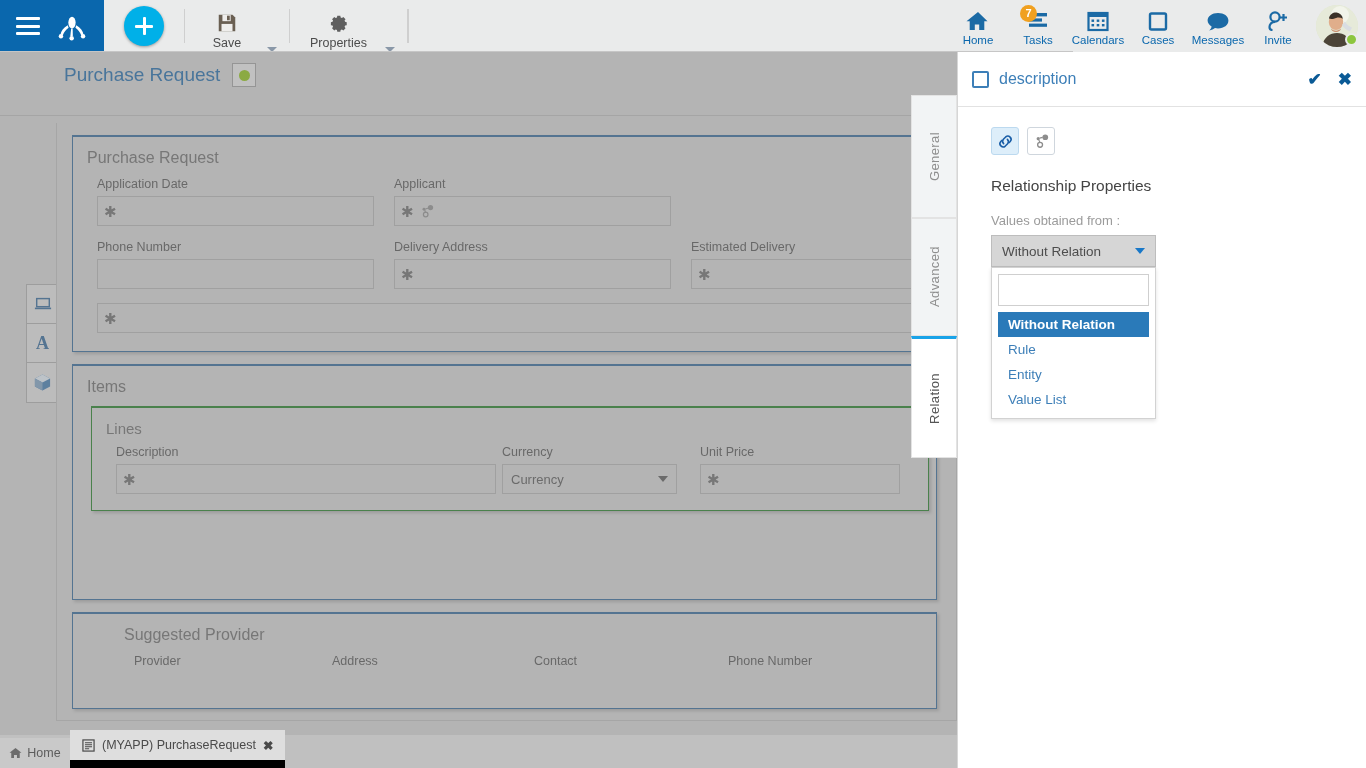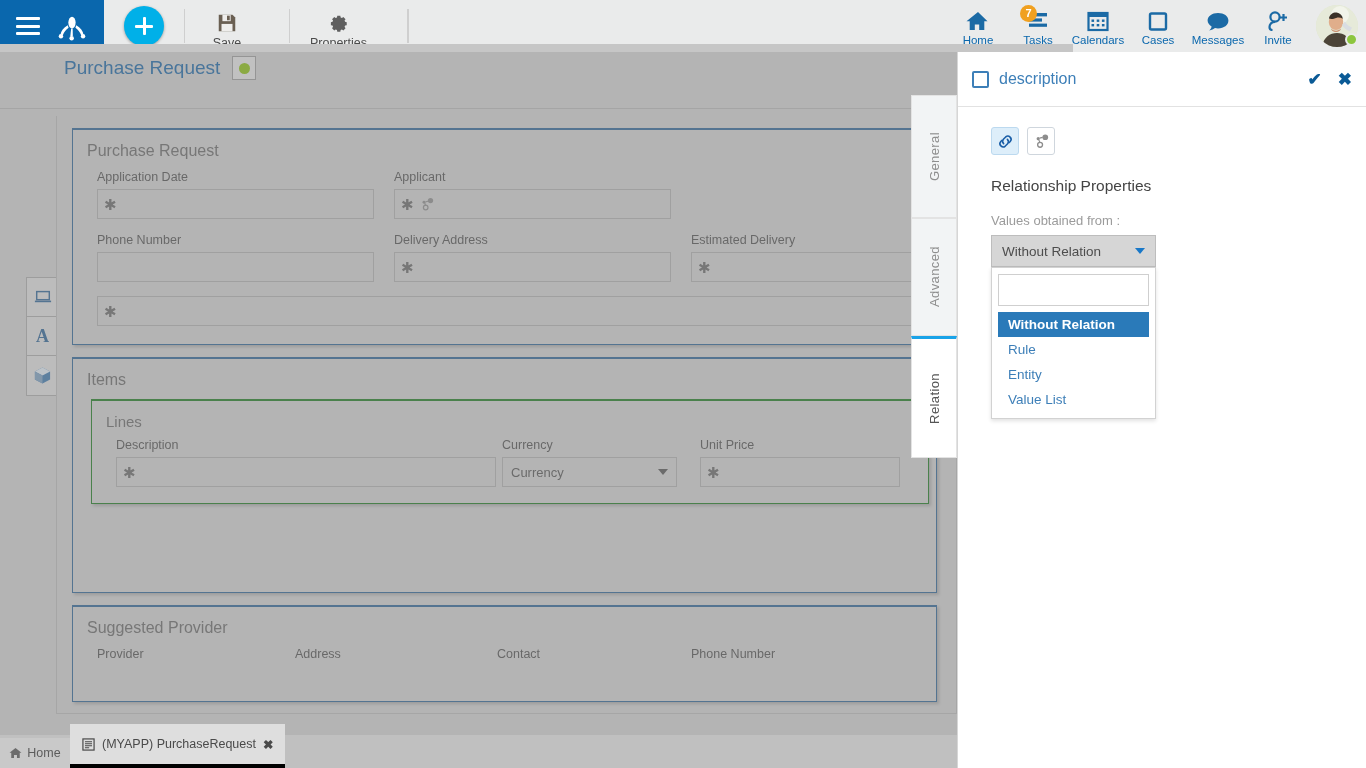--- a/index.html
+++ b/index.html
@@ -35,21 +35,21 @@
 
   .topright { margin-left:auto; display:flex; align-items:center; padding-right:8px; }
   .navitem { display:flex; flex-direction:column; align-items:center; justify-content:center; width:60px; padding-top:3px; cursor:pointer; position:relative; }
   .navitem .nlbl { font-size:11.5px; color:#0a67ad; margin-top:1px; }
   .badge { position:absolute; top:-1px; left:12px; width:17px; height:17px; border-radius:50%; background:#f0a020; color:#fff; font-size:11px; line-height:17px; text-align:center; font-weight:bold; }
   .avatar { width:42px; height:42px; border-radius:50%; margin-left:8px; position:relative; overflow:visible; }
   .avcircle { width:42px;height:42px;border-radius:50%; overflow:hidden; background:#dfe6cf; position:relative; }
   .online { position:absolute; right:0px; bottom:1px; width:13px; height:13px; border-radius:50%; background:#8cc63e; border:2px solid #eaebeb; }
 
   
-  .canvas { position:absolute; top:44px; left:0; width:1073px; height:683px; background:#c6c6c6; }
+  .canvas { position:absolute; top:51px; left:0; width:1073px; height:683px; background:#c6c6c6; }
 
   .pagehdr { display:flex; align-items:center; padding:12px 0 8px 64px; }
   .pagetitle { font-size:19px; color:#2d6ca2; font-weight:normal; }
   .statusbox { margin-left:12px; width:24px; height:24px; border:1px solid #9a9a9a; background:#d8d8d8; display:flex; align-items:center; justify-content:center; }
   .statusdot { width:11px; height:11px; border-radius:50%; background:#8cb825; }
 
   .tabsrow { position:absolute; top:13px; left:738px; display:flex; }
   .vtab { height:26px; padding:0 28px; display:flex; align-items:center; justify-content:center; font-size:13.5px; border:1px solid #a8a8a8; }
   .vtab.active { background:#0a4f86; color:#fff; border-radius:3px; border-color:#0a4f86; }
   .vtab.idle { background:#c8c8c8; color:#3d6a94; border-left:none; }
@@ -110,21 +110,21 @@
   .vstab span { writing-mode:vertical-rl; transform:rotate(180deg); font-size:13px; color:#8e8e8e; letter-spacing:.4px; }
   .vstab.active { background:#fff; border-top:3px solid #1aa3e8; }
   .vstab.active span { color:#555; }
 
   
   .dim { position:absolute; top:52px; left:0; width:957px; height:683px; background:rgba(140,140,140,.30); z-index:5; pointer-events:none; }
 
   
   .taskbar { position:absolute; bottom:0; left:0; width:957px; height:33px; background:#c0c0c0; display:flex; align-items:flex-end; z-index:7; }
   .tbhome { width:70px; height:30px; background:#c9c9c9; display:flex; align-items:center; justify-content:center; gap:5px; font-size:12.5px; color:#5d5d5d; cursor:pointer; }
-  .tbtask { height:44px; background:#dedede; border-bottom:4px solid #000000; display:flex; align-items:center; gap:7px; padding:0 12px; font-size:12.5px; color:#4a4a4a; cursor:pointer; }
+  .tbtask { height:38px; background:#dedede; border-bottom:8px solid #000000; display:flex; align-items:center; gap:7px; padding:0 12px; font-size:12.5px; color:#4a4a4a; cursor:pointer; }
   .tbclose { font-weight:bold; color:#4a4a4a; cursor:pointer; }
 </style>
 </head>
 <body>
 
 <div class="topbar">
 
   <div class="brandblock">
     <div class="hamburger">
         <i></i>
@@ -370,21 +370,21 @@
               <div class="flabel">Unit Price</div>
               <div class="finput" style="width:200px;">
                 <span class="req">✱</span>
               </div>
             </div>
           </div>
         </div>
         <div style="height:88px;"></div>
       </div>
 
-      <div class="section" style="width:865px;margin-bottom:11px;">
+      <div class="section" style="width:865px;margin-bottom:11px;padding-left:37px;">
         <div class="sectiontitle">Suggested Provider</div>
         <div class="thead">
           <div style="width:198px">Provider</div>
           <div style="width:202px">Address</div>
           <div style="width:194px">Contact</div>
           <div style="width:200px">Phone Number</div>
         </div>
         <div style="height:40px"></div>
       </div>
 

